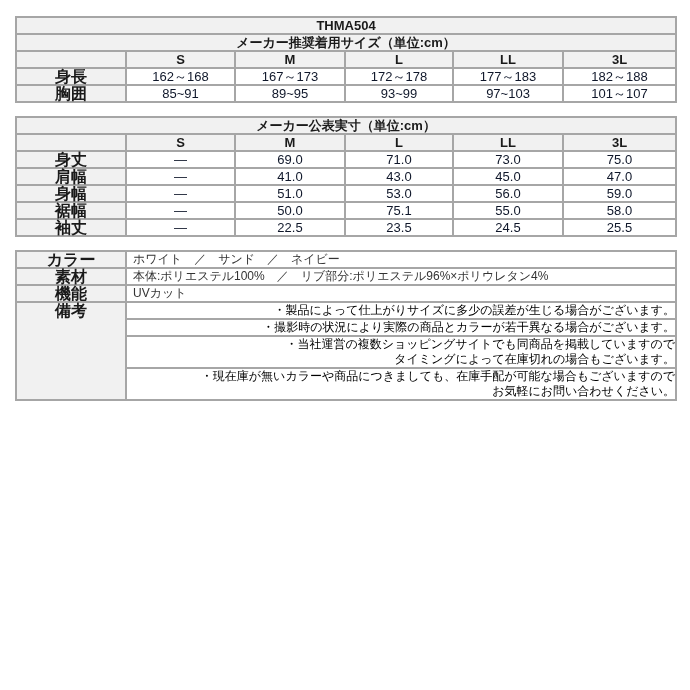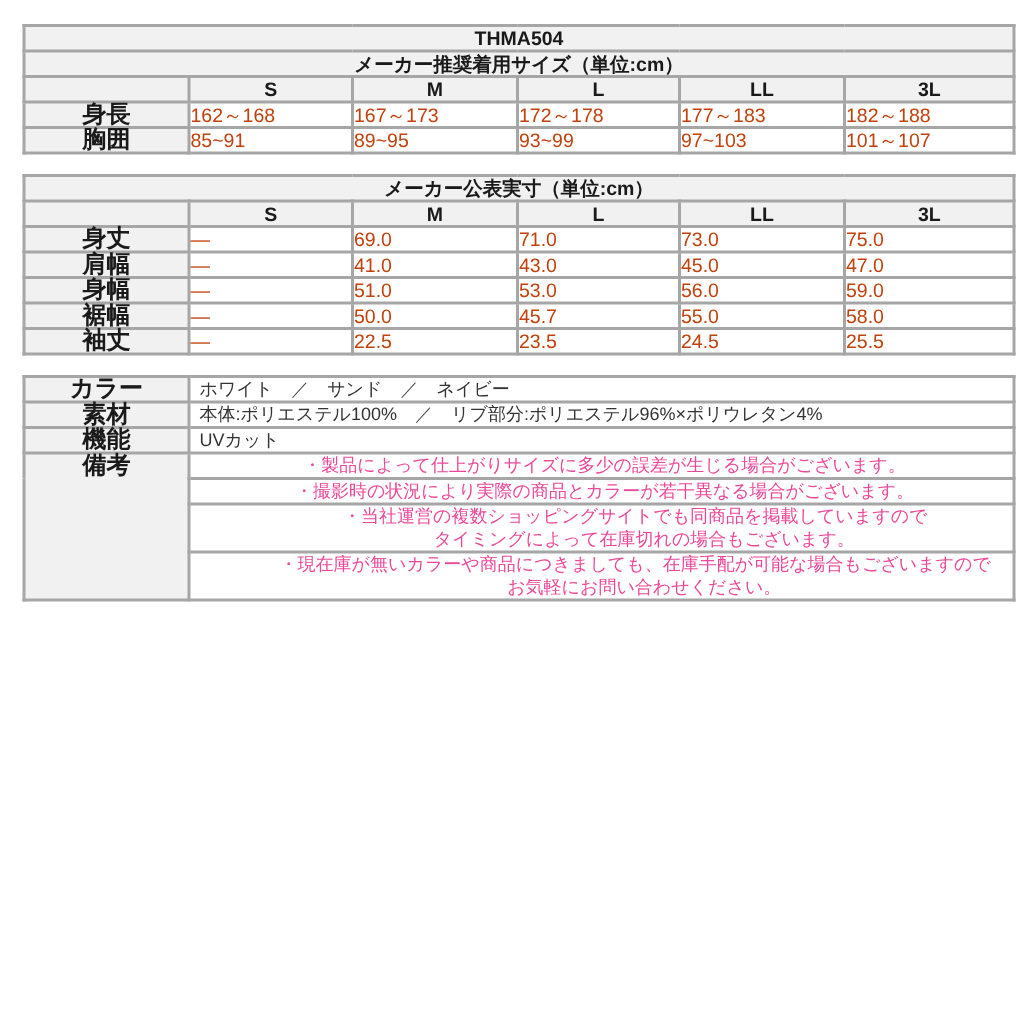--- a/index.html
+++ b/index.html
@@ -4,26 +4,26 @@
   <style>
     * { box-sizing: border-box; margin: 0; padding: 0; }
     html, body { width: 690px; height: 690px; background: #ffffff; overflow: hidden; }
     body { position: relative; font-family: "Liberation Sans", "DejaVu Sans", sans-serif; color: #1a1a1a; }
     table { position: absolute; left: 15px; width: 660px; border-collapse: collapse; table-layout: fixed; }
     td { border: 2px solid #a6a6a6; font-size: 13px; height: 17px; line-height: 13px; padding: 0; vertical-align: middle; }
     .hdr { background: #f1f1f1; }
     .lbl { background: #f1f1f1; text-align: center; font-weight: bold; font-size: 16px; }
     .title { background: #f1f1f1; text-align: center; font-weight: bold; }
     .size { background: #f1f1f1; text-align: center; font-weight: bold; }
-    .val { text-align: left; color: #c2410c; }
+    .val { text-align: center; color: #0f172a; }
     #t1 { top: 16px; }
     #t2 { top: 116px; }
     #t3 { top: 250px; }
     .txt { text-align: left; padding-left: 6px; font-size: 12px; color: #333; margin-left: 21px; }
-    .note { text-align: center; padding-left: 4px; font-size: 12px; color: #ec4899; line-height: 15px; }
+    .note { text-align: right; padding-left: 4px; font-size: 12px; color: #000000; line-height: 15px; }
     .notes-lbl { vertical-align: top; padding-top: 1px; }
     .wrap2 td.note { height: 30px; padding-left: 45px; }
   </style>
 </head>
 <body>
 
 <table id="t1">
   <colgroup>
     <col style="width:110px">
       <col style="width:109px">
@@ -108,21 +108,21 @@
     <td class="val">—</td>
     <td class="val">51.0</td>
     <td class="val">53.0</td>
     <td class="val">56.0</td>
     <td class="val">59.0</td>
   </tr>
   <tr>
     <td class="lbl">裾幅</td>
     <td class="val">—</td>
     <td class="val">50.0</td>
-    <td class="val">45.7</td>
+    <td class="val">75.1</td>
     <td class="val">55.0</td>
     <td class="val">58.0</td>
   </tr>
   <tr>
     <td class="lbl">袖丈</td>
     <td class="val">—</td>
     <td class="val">22.5</td>
     <td class="val">23.5</td>
     <td class="val">24.5</td>
     <td class="val">25.5</td>

